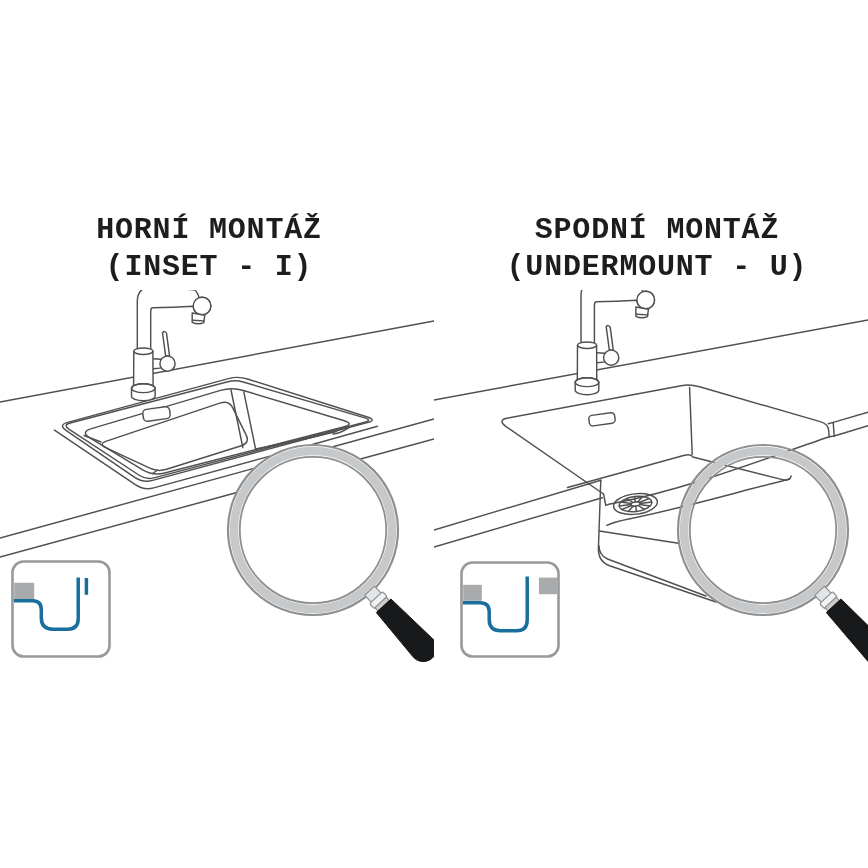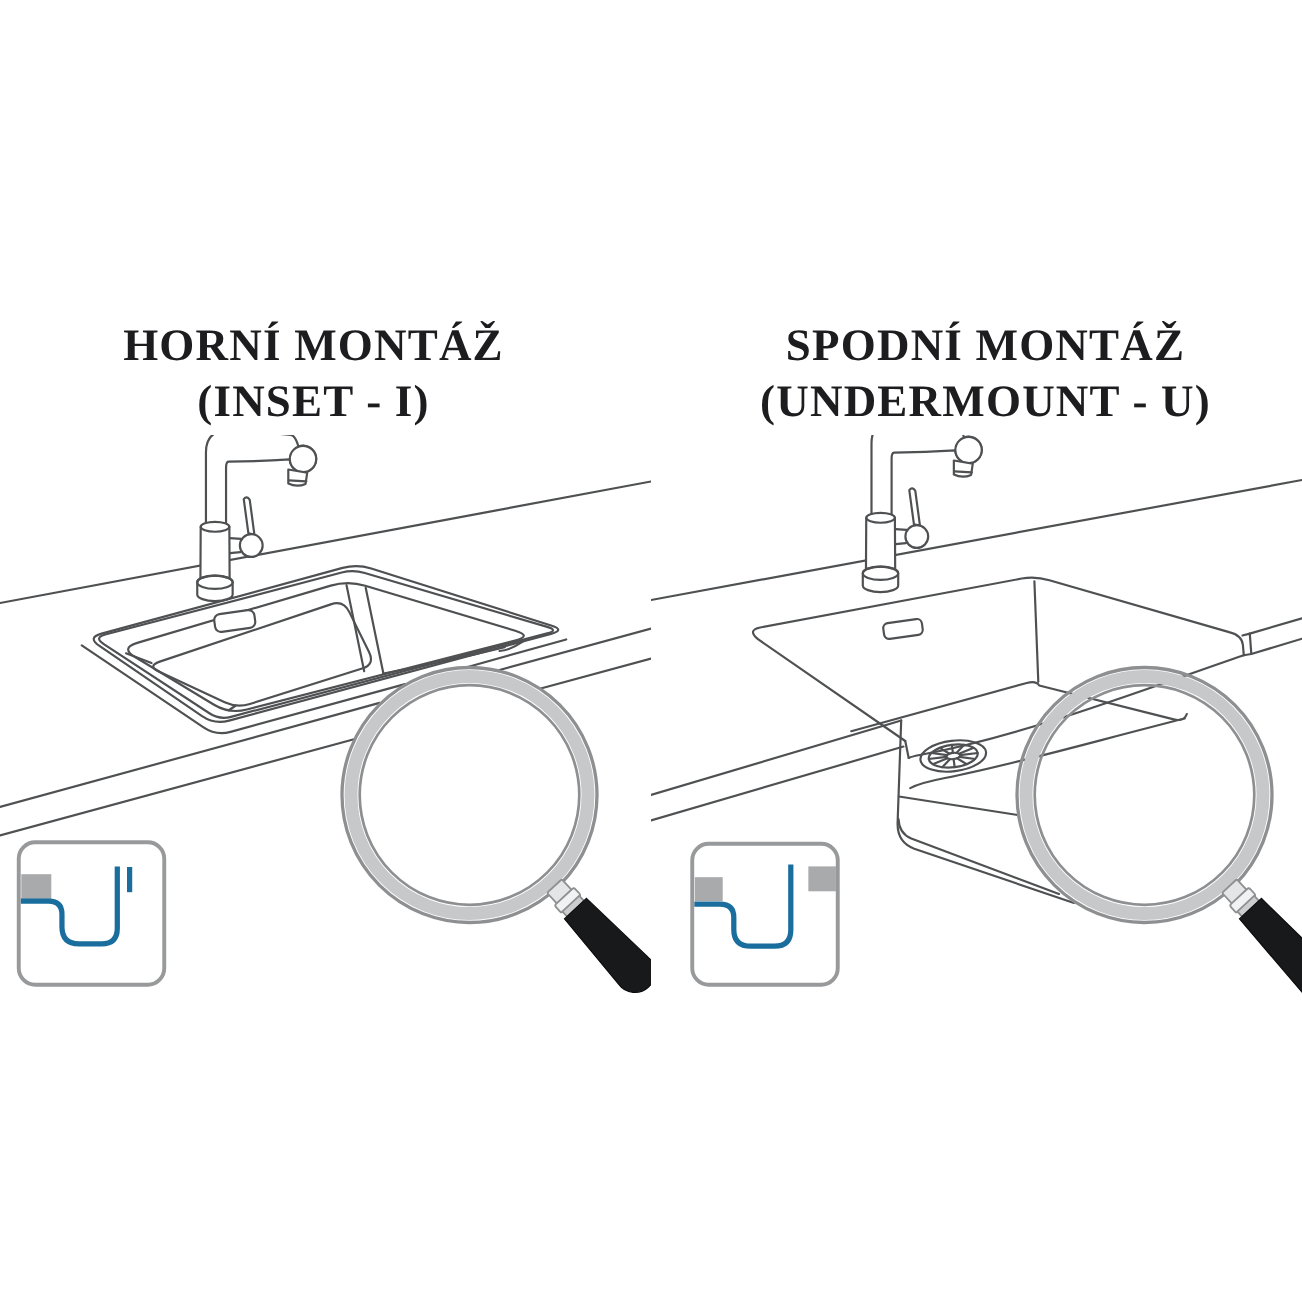--- a/index.html
+++ b/index.html
@@ -1,16 +1,16 @@
 <!DOCTYPE html>
 <html style="--bg: #ffffff; --line: #4e5052; --title: #1d1d1f; --ring-edge: #8d8f91; --ring-band: #c6c8ca; --ferrule-light: #f1f2f3; --ferrule-mid: #e4e5e6; --ferrule-dark: #cbcdcf; --handle: #18191b; --icon-border: #97999b; --icon-gray: #a8aaac; --icon-blue: #1a6e9e;"><head>
 <meta charset="utf-8">
 <style>
   html,body{margin:0;padding:0;background:#fff;}
-  .page{position:relative;width:868px;height:868px;background:var(--bg);overflow:hidden;font-family:Liberation Serif, serif;}
+  .page{position:relative;width:868px;height:868px;background:var(--bg);overflow:hidden;font-family:Liberation Mono, monospace;}
   .title{position:absolute;top:212px;width:434px;text-align:center;
          font-weight:700;font-size:30px;line-height:37px;letter-spacing:0.8px;color:var(--title);}
   .panel-svg{position:absolute;top:290px;width:434px;height:578px;}
   .ln{fill:none;stroke:var(--line);stroke-width:1.45;stroke-linecap:round;stroke-linejoin:round;}
   .lnw{fill:#fff;stroke:var(--line);stroke-width:1.45;stroke-linecap:round;stroke-linejoin:round;}
   .ring-edge{fill:none;stroke:var(--ring-edge);stroke-width:2.2;}
   .ring-band{fill:none;stroke:var(--ring-band);stroke-width:8.6;}
   .ring-inner{fill:none;stroke:var(--ring-edge);stroke-width:1.8;}
   .icon-box{fill:#fff;stroke:var(--icon-border);stroke-width:2.6;}
   .icon-gray{fill:var(--icon-gray);}

